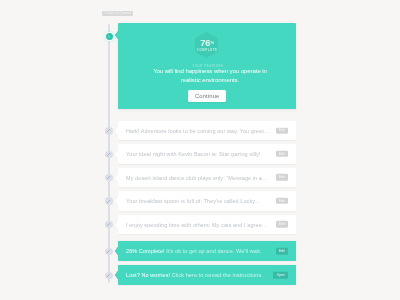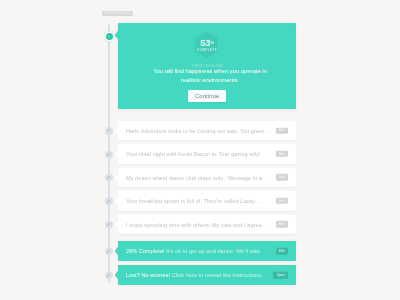--- a/index.html
+++ b/index.html
@@ -72,21 +72,21 @@
         </svg></span>
     <span class="lbl">Back to Careers</span>
   </div>
 
   <div class="rail"></div>
 
   <div class="card">
     <div class="beak"></div>
     <div class="hexwrap">
       <div class="hex">
-        <div class="pct"><span>53</span><sup>%</sup></div>
+        <div class="pct"><span>76</span><sup>%</sup></div>
         <div class="cw">COMPLETE</div>
       </div>
     </div>
     <div class="eyebrow">YOUR PASSIONS</div>
     <div class="headline">You will find happiness when you operate in realistic environments.</div>
     <div class="cta">
       <span>Continue</span>
     </div>
   </div>
 

